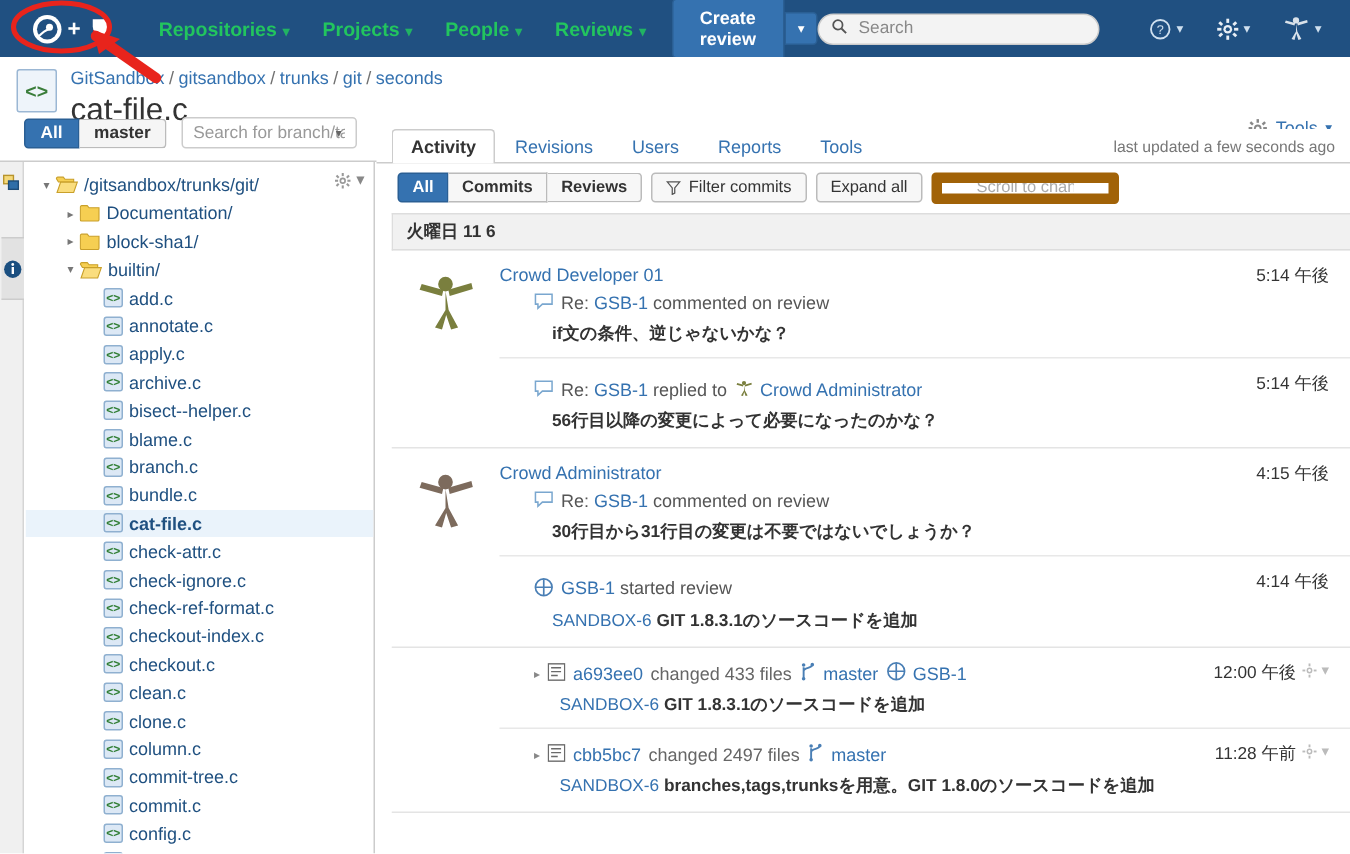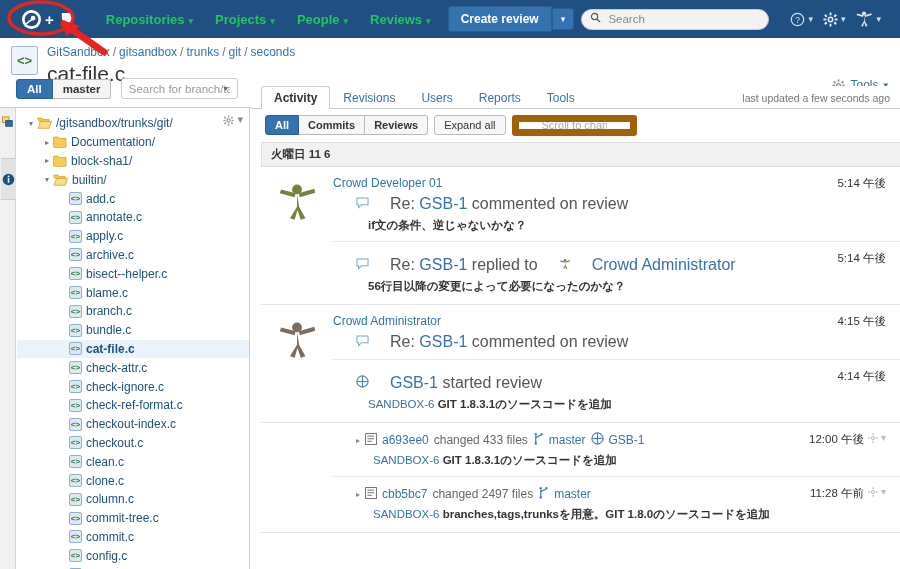--- a/index.html
+++ b/index.html
@@ -31,21 +31,21 @@
   .nav-item .caret { font-size:9px; margin-left:4px; opacity:.85; }
   .create-review {
     background:#3572b0; color:#fff; font-size:12px; font-weight:bold;
     border:1px solid #2a5f94; border-radius:3px 0 0 3px;
     padding:5px 12px; margin-left:6px; cursor:pointer;
   }
   .create-review-split {
     background:#3572b0; color:#fff; border:1px solid #2a5f94; border-left:1px solid #2a5f94;
     border-radius:0 3px 3px 0; padding:5px 8px; font-size:9px; cursor:pointer;
   }
-  .nav-right { margin-left:auto; display:flex; align-items:center; gap:4px; padding-right:6px;}
+  .nav-right { margin-left:auto; display:flex; align-items:center; gap:16px; padding-right:6px;}
   .searchbox {
     display:flex; align-items:center; background:#f3f3f3; border:1px solid #ccc;
     border-radius:11px; height:21px; width:188px; padding:0 8px; gap:5px;
     margin-right:14px;
   }
   .searchbox input {
     border:0; outline:0; background:transparent; font-size:11.5px;
     font-family:"Liberation Sans", sans-serif; color:#333; width:100%;
   }
   .searchbox input::placeholder { color:#888; }
@@ -167,21 +167,21 @@
     background:#f1f1f1; border:1px solid #ddd; border-right:0; font-size:11.5px; font-weight:bold;
     color:#333; padding:4px 9px;
   }
   .group { display:flex; border-bottom:1px solid #e4e4e4; }
   .group-avatar { width:72px; flex:0 0 auto; padding-top:14px; display:flex; justify-content:center; }
   .group-body { flex:1 1 auto; padding-bottom:2px; }
   .entry { padding:9px 12px 8px 0; border-top:1px solid #e8e8e8; position:relative; padding-right:14px;}
   .entry:first-child { border-top:0; }
   .entry .who { color:#3572b0; font-size:12px; cursor:pointer; }
   .entry .time { position:absolute; right:14px; top:9px; font-size:11.5px; color:#333; }
-  .entry .action { margin:5px 0 0 23px; font-size:16px; color:#555; display:flex; align-items:flex-end; gap:21px;}
+  .entry .action { margin:5px 0 0 23px; font-size:12px; color:#555; display:flex; align-items:flex-start; gap:5px;}
   .entry .action a { color:#3572b0; text-decoration:none; }
   .entry .msg { margin:5px 0 0 35px; font-size:11.5px; color:#333; font-weight:bold; }
   .entry .msg a { color:#3572b0; text-decoration:none; font-weight:normal; }
   .entry.cs { padding-left:0; }
   .cs-line { display:flex; align-items:center; gap:5px; font-size:12px; color:#666; margin-left:23px;}
   .cs-line a { color:#3572b0; text-decoration:none; }
   .cs-msg { margin:5px 0 0 40px; font-size:11.5px; color:#333; font-weight:bold; }
   .cs-msg a { color:#3572b0; text-decoration:none; font-weight:normal;}
   .cs-gear { position:absolute; right:14px; top:9px; color:#bbb; font-size:10px; }
   .cs-time { position:absolute; right:36px; top:9px; font-size:11.5px; color:#333; }
@@ -503,20 +503,26 @@
     <div class="tab">Tools</div>
     <div class="last-updated">last updated a few seconds ago</div>
   </div>
 
   <div id="toolbar">
     <span class="tb-seg">
       <span class="b active">All</span>
       <span class="b">Commits</span>
       <span class="b">Reviews</span>
     </span>
+    <span class="tb-btn">
+      <svg width="10" height="10" viewBox="0 0 12 12">
+          <path d="M1 1.5 h10 L7 6.3 v4.2 l-2 1 V6.3 Z" fill="none" stroke="#555" stroke-width="1"></path>
+        </svg>
+      <span>Filter commits</span>
+    </span>
     <span class="tb-btn">Expand all</span>
     <input class="tb-input" type="text" placeholder="Scroll to changeset" style="">
   </div>
 
   <div id="feed">
     <div class="day-header">火曜日 11 6</div>
     <div id="feed-groups">
         <div class="group">
           <div class="group-avatar">
             <span><svg width="42" height="42" viewBox="0 0 18 18">
@@ -574,20 +580,21 @@
           </div>
           <div class="group-body">
             <div class="entry">
               <div class="who">Crowd Administrator</div>
               <div class="action">
                 <span><svg width="13" height="12" viewBox="0 0 14 13">
                     <path d="M1 1.2 h12 v7.2 h-7 l-3.2 3 v-3 h-1.8 z" fill="none" stroke="#7aa7cf" stroke-width="1.1"></path>
                   </svg></span>
                 <span>Re: <a>GSB-1</a> commented on review</span>
               </div>
+              <div class="msg"><span>30行目から31行目の変更は不要ではないでしょうか？</span></div>
               <div class="time">4:15 午後</div>
             </div>
             <div class="entry">
               <div class="action">
                 <span><svg width="13" height="13" viewBox="0 0 14 14">
                     <circle cx="7" cy="7" r="6" fill="none" stroke="#4a7fb5" stroke-width="1.2"></circle>
                     <line x1="7" y1="1.2" x2="7" y2="12.8" stroke="#4a7fb5" stroke-width="1.2"></line>
                     <line x1="1.2" y1="7" x2="12.8" y2="7" stroke="#4a7fb5" stroke-width="1.2"></line>
                   </svg></span>
                 <span><a>GSB-1</a> started review</span>

